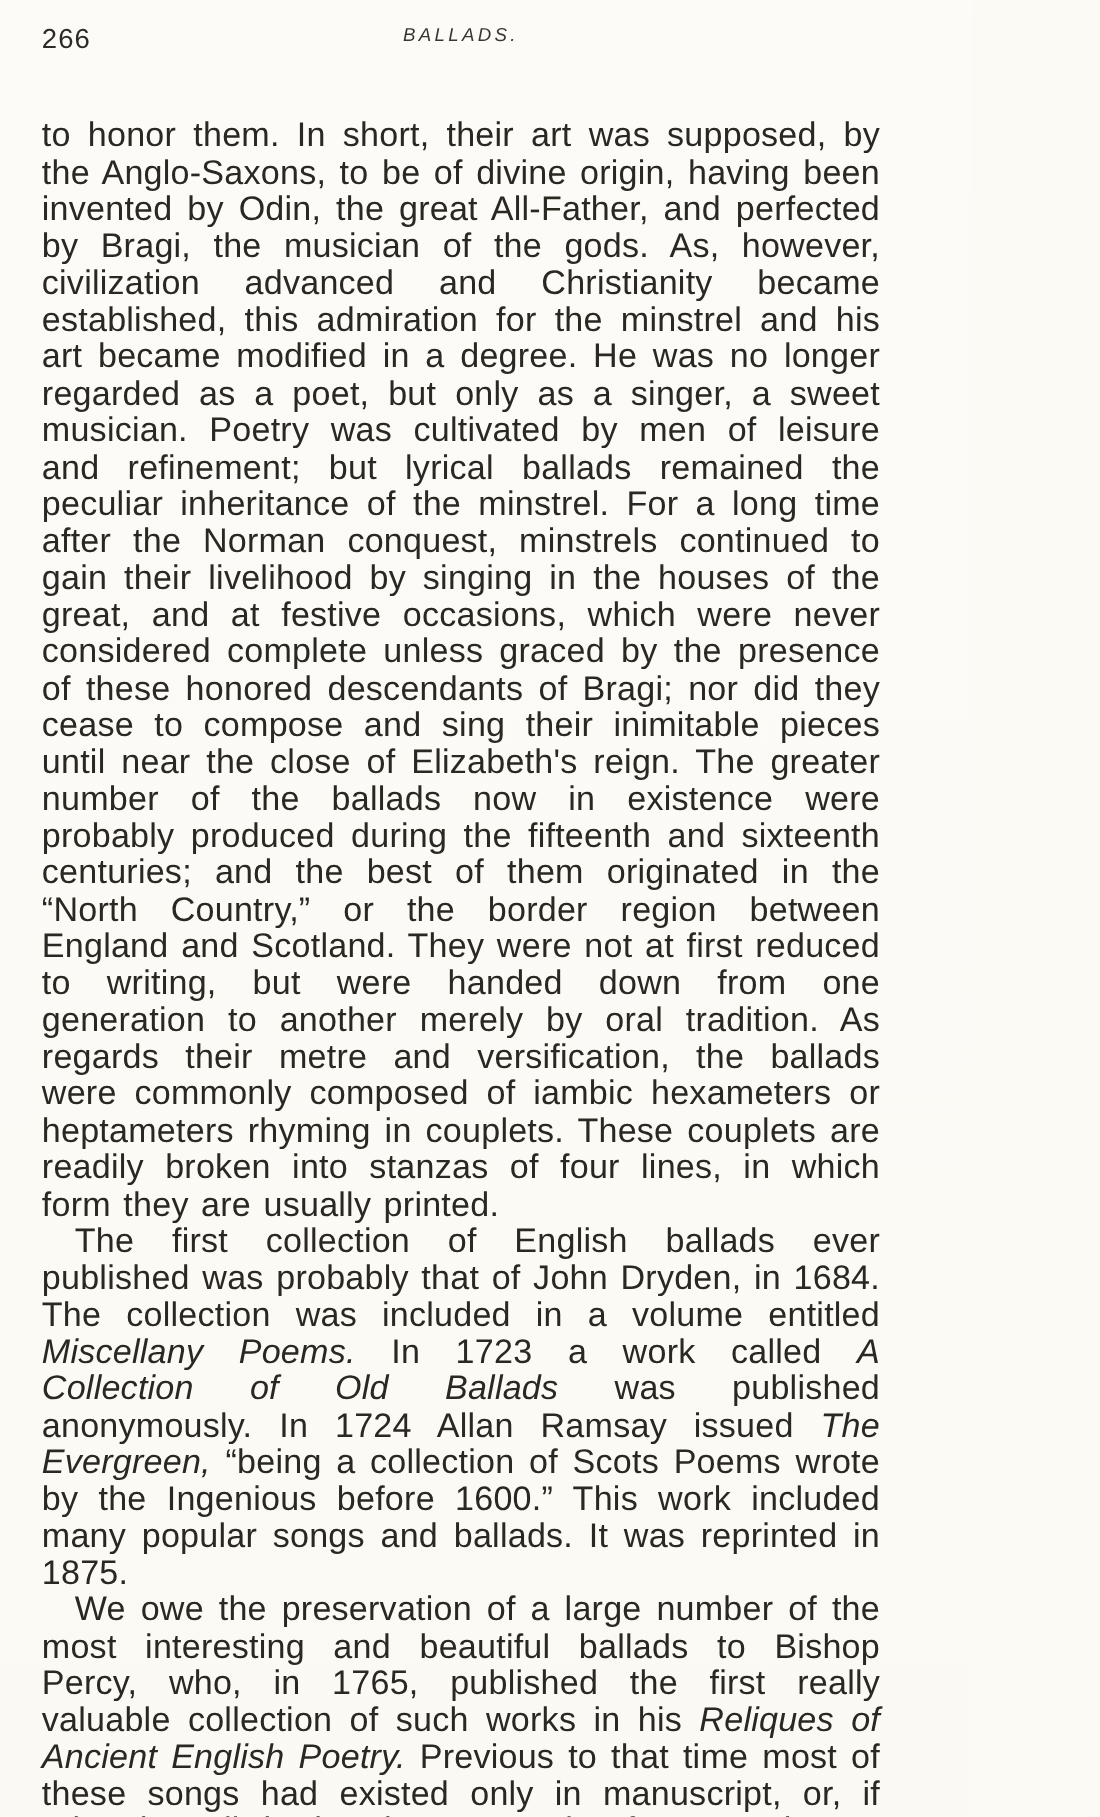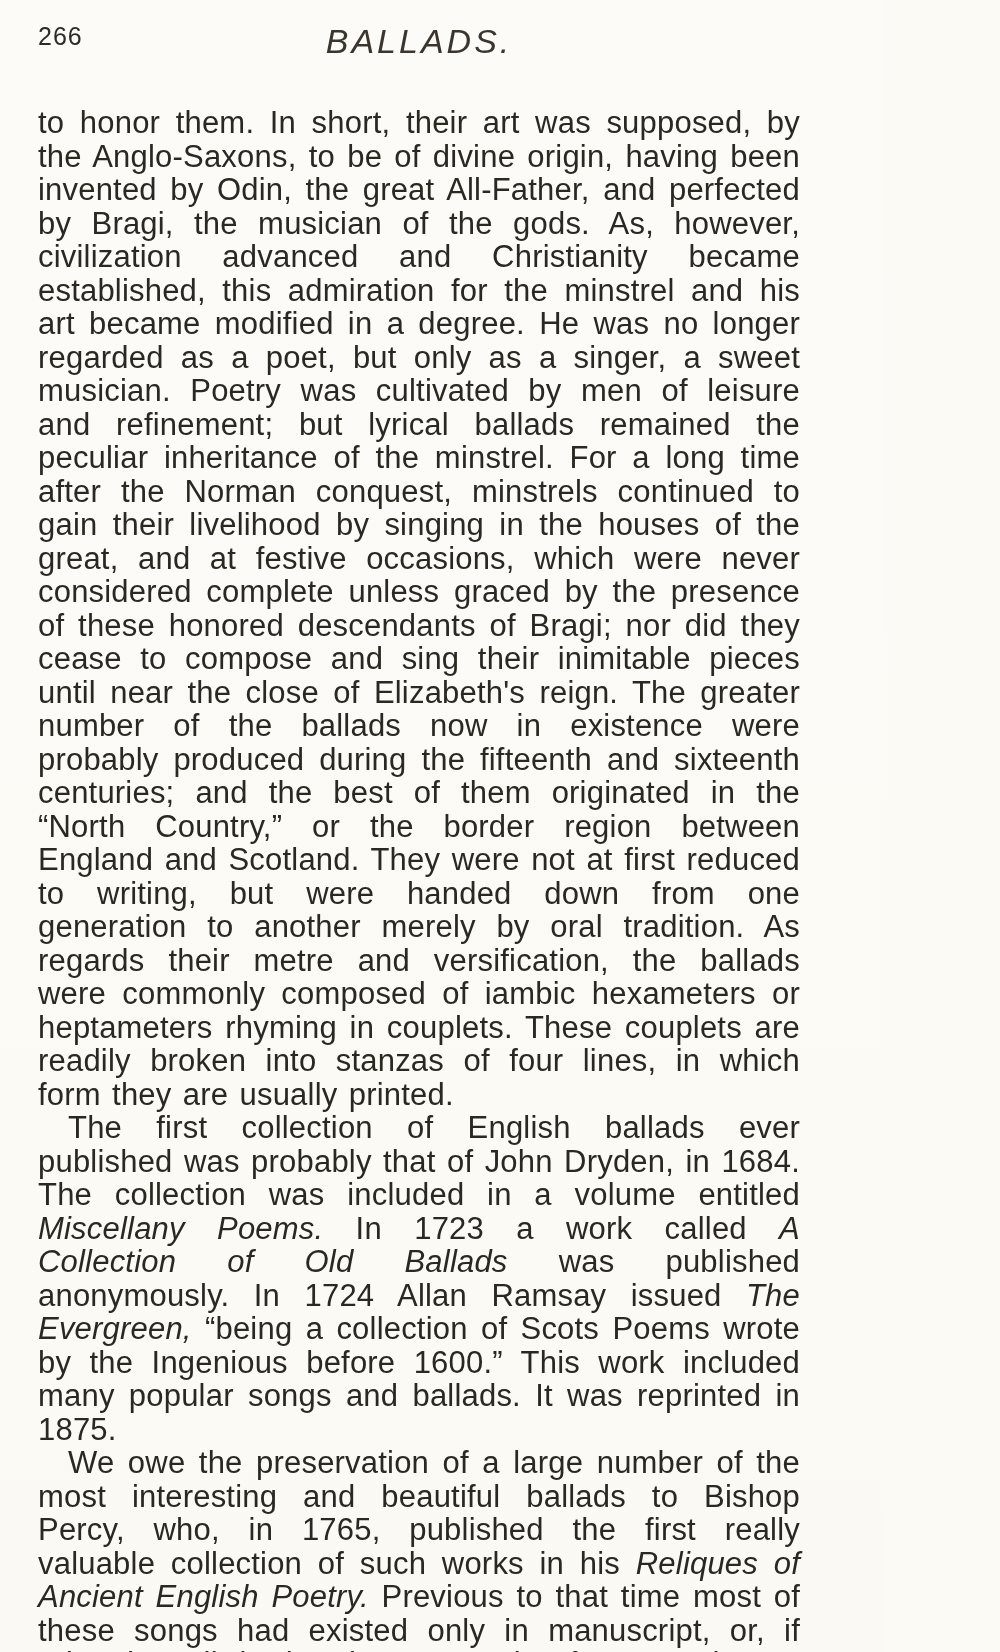--- a/index.html
+++ b/index.html
@@ -27,21 +27,21 @@
     left: 0;
     top: 0;
     font-size: 25px;
     letter-spacing: 1px;
     color: #2e2b24;
   }
   .running-title {
     display: block;
     text-align: center;
     font-style: italic;
-    font-size: 34px;
+    font-size: 17px;
     letter-spacing: 3px;
     color: #3a362e;
   }
   .page-body {
     font-size: 31px;
     line-height: 33.5px;
     text-align: justify;
     word-spacing: 2.5px;
     letter-spacing: 0.2px;
   }

